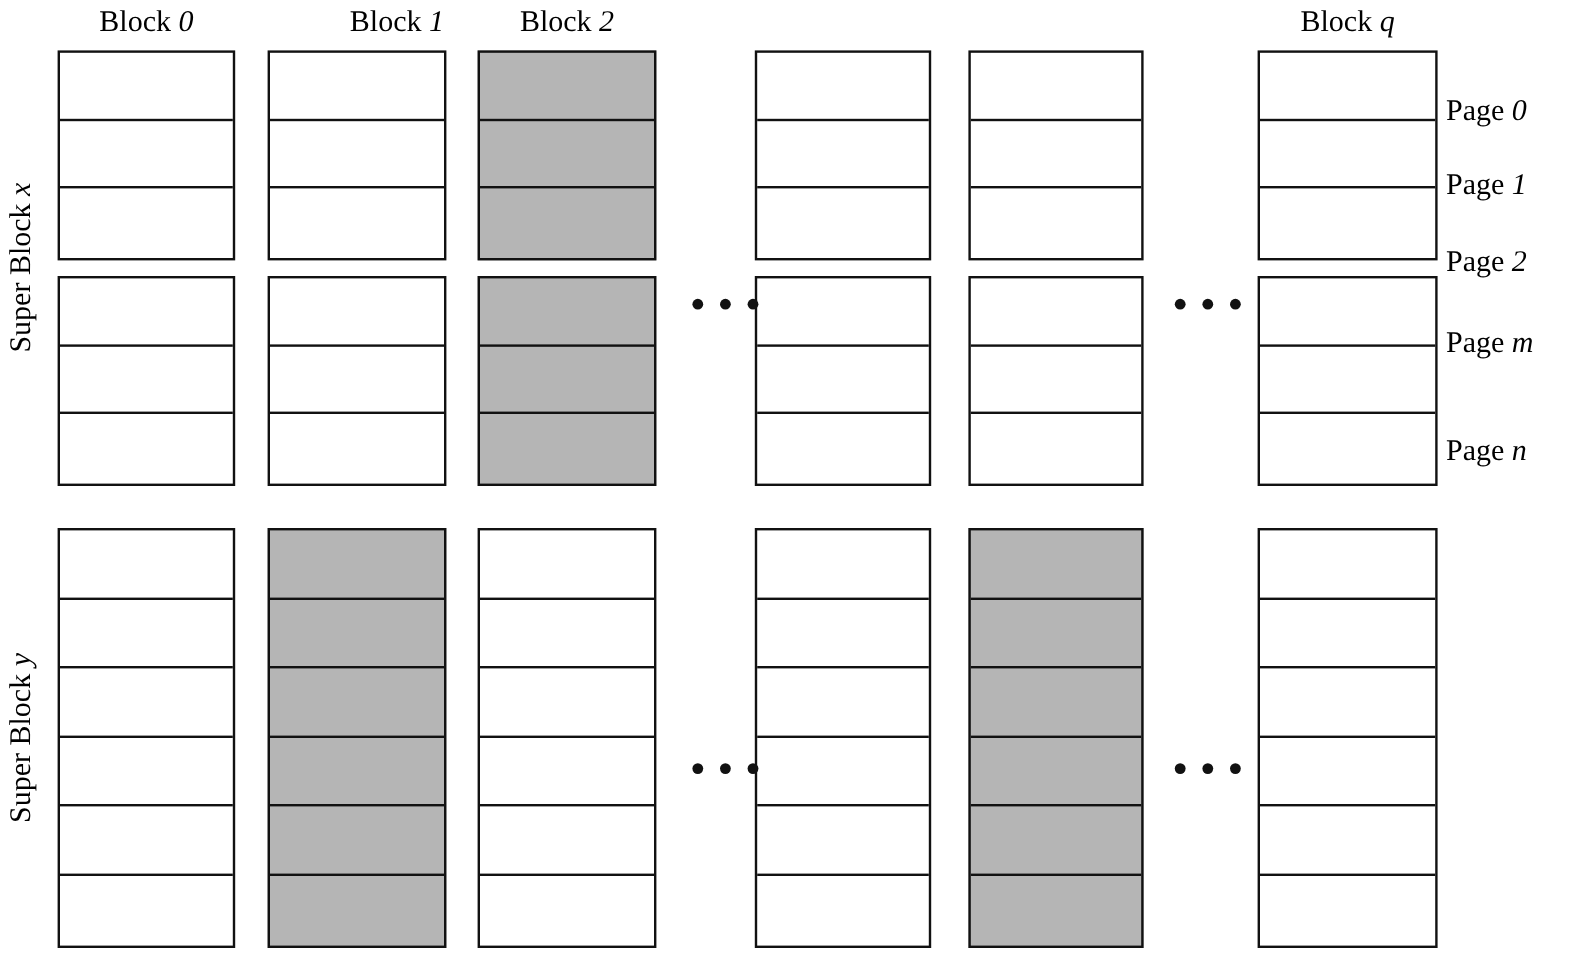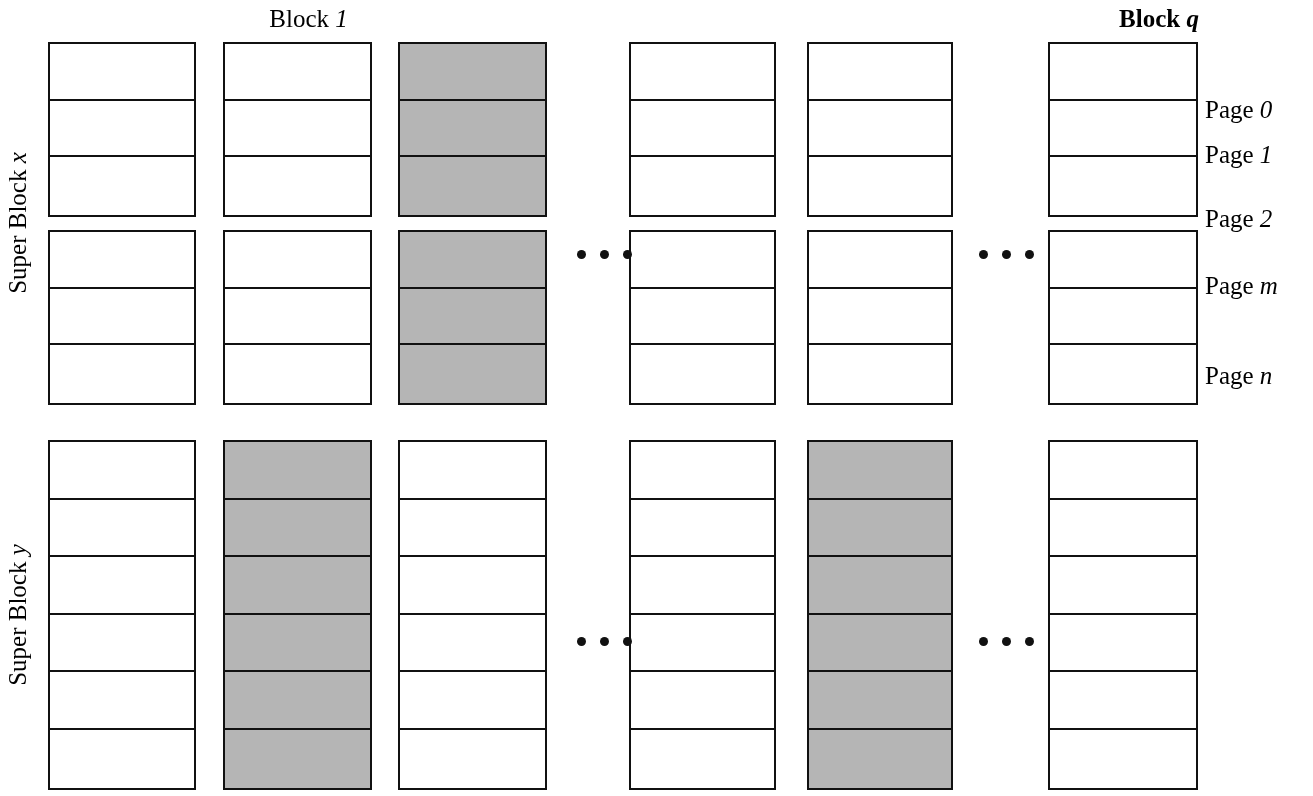--- a/index.html
+++ b/index.html
@@ -90,22 +90,24 @@
     height: 9px;
     border-radius: 50%;
     background: #111111;
     margin: 0 7px;
   }
 </style>
 </head>
 <body>
 
 <div id="diagram">
-    <div class="col-header" style="left: 234px; width: 149px; top: 4px;"><span>Block </span><span class="ital">1</span><span></span></div>
-    <div class="col-header" style="left: 1084px; width: 150px; top: 4px; font-weight: bold;"><span>Block </span><span class="ital">q</span><span></span></div>
+    <div class="col-header" style="left: 48px; width: 148px; top: 4px;"><span>Block </span><span class="ital">0</span><span></span></div>
+    <div class="col-header" style="left: 221px; width: 149px; top: 4px; text-align: right;"><span>Block </span><span class="ital">1</span><span></span></div>
+    <div class="col-header" style="left: 398px; width: 149px; top: 4px;"><span>Block </span><span class="ital">2</span><span></span></div>
+    <div class="col-header" style="left: 1048px; width: 150px; top: 4px;"><span>Block </span><span class="ital">q</span><span></span></div>
     <div class="block" style="left: 48px; top: 42px; width: 148px; height: 175px;">
       <div class="page-cell" style="height: 56.6667px;"></div>
       <div class="page-cell" style="height: 56.6667px;"></div>
       <div class="page-cell last" style="height: 56.6667px;"></div>
     </div>
     <div class="block" style="left: 223px; top: 42px; width: 149px; height: 175px;">
       <div class="page-cell" style="height: 56.6667px;"></div>
       <div class="page-cell" style="height: 56.6667px;"></div>
       <div class="page-cell last" style="height: 56.6667px;"></div>
     </div>
@@ -202,21 +204,21 @@
     </div>
     <div class="block" style="left: 1048px; top: 440px; width: 150px; height: 350px;">
       <div class="page-cell" style="height: 57.5px;"></div>
       <div class="page-cell" style="height: 57.5px;"></div>
       <div class="page-cell" style="height: 57.5px;"></div>
       <div class="page-cell" style="height: 57.5px;"></div>
       <div class="page-cell" style="height: 57.5px;"></div>
       <div class="page-cell last" style="height: 57.5px;"></div>
     </div>
     <div class="sb-label" style="left: -112px; top: 602px; width: 260px;"><span>Super Block </span><span class="ital">y</span></div>
-    <div class="page-label" style="top: 96px;"><span>Page </span><span class="ital">0</span></div>
+    <div class="page-label" style="top: 79px;"><span>Page </span><span class="ital">0</span></div>
     <div class="page-label" style="top: 141px;"><span>Page </span><span class="ital">1</span></div>
     <div class="page-label" style="top: 205px;"><span>Page </span><span class="ital">2</span></div>
     <div class="page-label" style="top: 272px;"><span>Page </span><span class="ital">m</span></div>
     <div class="page-label" style="top: 362px;"><span>Page </span><span class="ital">n</span></div>
     <div class="ellipsis" style="left: 570px; top: 238px;"><span class="ell-dot"></span><span class="ell-dot"></span><span class="ell-dot"></span></div>
     <div class="ellipsis" style="left: 972px; top: 238px;"><span class="ell-dot"></span><span class="ell-dot"></span><span class="ell-dot"></span></div>
     <div class="ellipsis" style="left: 570px; top: 625px;"><span class="ell-dot"></span><span class="ell-dot"></span><span class="ell-dot"></span></div>
     <div class="ellipsis" style="left: 972px; top: 625px;"><span class="ell-dot"></span><span class="ell-dot"></span><span class="ell-dot"></span></div>
   </div>
 

